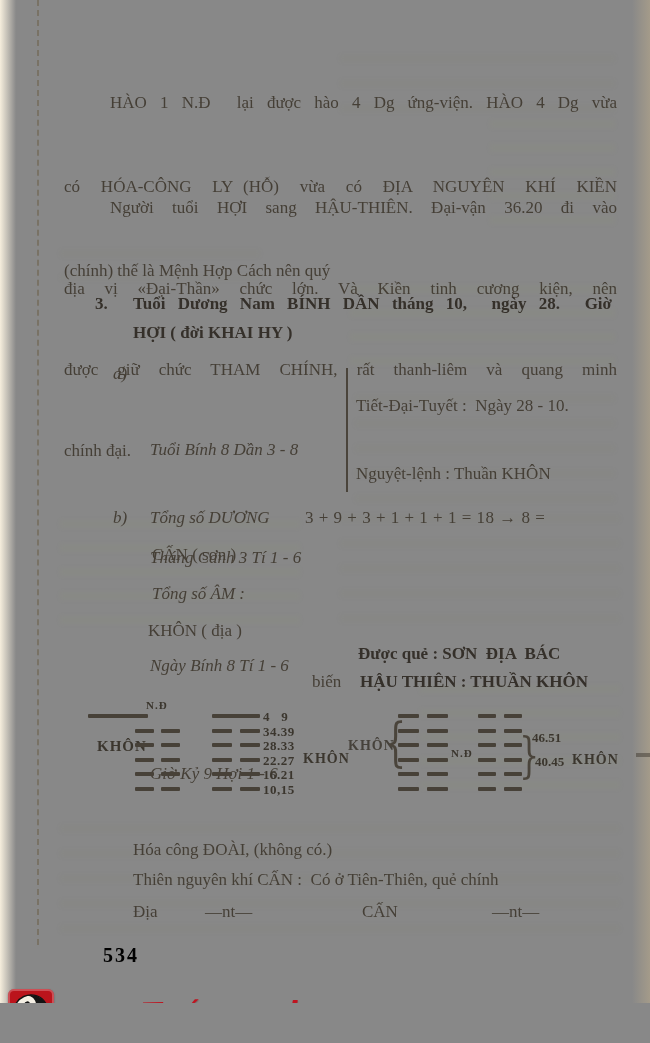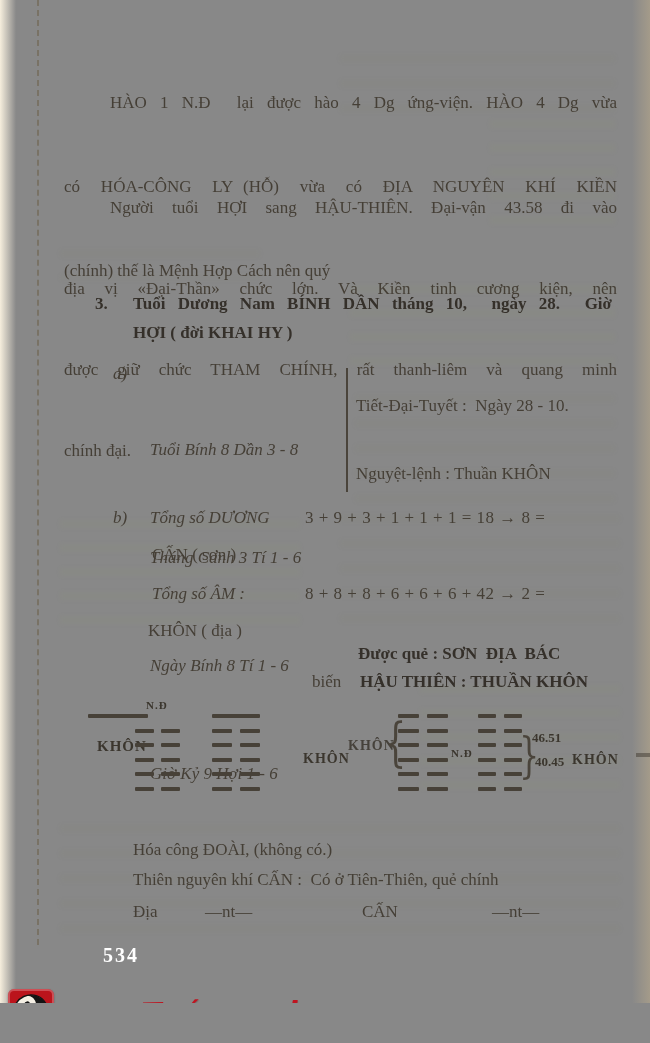--- a/index.html
+++ b/index.html
@@ -52,21 +52,21 @@
     background:repeating-linear-gradient(180deg, rgba(125,128,96,.15) 0 7px, rgba(0,0,0,0) 7px 25px);}
   .smudge.green{background:repeating-linear-gradient(180deg, rgba(140,150,105,.18) 0 8px, rgba(0,0,0,0) 8px 24px);}
   
   .wm{position:absolute;left:8px;top:989px;display:flex;align-items:center;gap:8px;}
   .wm-icon{width:46px;height:46px;border-radius:6px;background:#bb141c;
     display:flex;align-items:center;justify-content:center;
     box-shadow:inset 0 0 0 2px rgba(255,255,255,.25), 0 1px 2px rgba(0,0,0,.35);}
   .wm-text{font-family:"DejaVu Serif",serif;font-style:italic;font-weight:bold;
     font-size:28px;color:#bf1420;transform:rotate(-1.5deg);
     text-shadow:0 1px 1px rgba(90,10,10,.3);letter-spacing:0px;}
-  .pagenum{position:absolute;font-size:20px;letter-spacing:2px;color:#ffffff;font-weight:bold;}
+  .pagenum{position:absolute;font-size:20px;letter-spacing:2px;color:#000000;font-weight:bold;}
 </style>
 </head>
 <body>
 
 <div class="page">
 
   <div class="abs edge-left"></div>
   <div class="abs edge-right"></div>
   <div class="abs gutter"></div>
 
@@ -80,21 +80,21 @@
   <div class="smudge green" style="left:420px;top:685px;width:200px;height:110px"></div>
   <div class="smudge" style="left:60px;top:825px;width:560px;height:120px"></div>
 
   <div class="txt" style="left:64px;top:33px;width:553px">
     <div class="jl" style="padding-left:46px">HÀO 1 N.Đ  lại được hào 4 Dg ứng-viện. HÀO 4 Dg vừa</div>
     <div class="jl">có  HÓA-CÔNG  LY (HỖ)  vừa  có  ĐỊA  NGUYÊN  KHÍ  KIỀN</div>
     <div>(chính) thế là Mệnh Hợp Cách nên quý</div>
   </div>
 
   <div class="txt" style="left:64px;top:140px;width:553px;line-height:27px">
-    <div class="jl" style="padding-left:46px">Người tuổi HỢI sang HẬU-THIÊN. Đại-vận 43.58 đi vào</div>
+    <div class="jl" style="padding-left:46px">Người tuổi HỢI sang HẬU-THIÊN. Đại-vận 36.20 đi vào</div>
     <div class="jl">địa vị «Đại-Thần» chức lớn. Và Kiền tinh cương kiện, nên</div>
     <div class="jl">được giữ chức THAM CHÍNH, rất thanh-liêm và quang minh</div>
     <div>chính đại.</div>
   </div>
 
   <span class="txt b" style="left:95px;top:290px">3.</span>
   <div class="txt b jl" style="left:133px;top:290px;width:479px">Tuổi Dương Nam BÍNH DẦN tháng 10,  ngày 28.  Giờ</div>
   <div class="txt b" style="left:133px;top:319px">HỢI ( đời KHAI HY )</div>
 
   <span class="txt i" style="left:113px;top:360px">a)</span>
@@ -106,21 +106,20 @@
   </div>
   <div class="divider" style="left:346px;top:368px;height:124px"></div>
   <div class="txt" style="left:356px;top:392px">Tiết-Đại-Tuyết :  Ngày 28 - 10.</div>
   <div class="txt" style="left:356px;top:460px">Nguyệt-lệnh : Thuần KHÔN</div>
 
   <span class="txt i" style="left:113px;top:504px">b)</span>
   <span class="txt i" style="left:150px;top:504px">Tổng số DƯƠNG</span>
   <span class="txt math" style="left:305px;top:504px">3 + 9 + 3 + 1 + 1 + 1 = 18 → 8 =</span>
   <div class="txt" style="left:152px;top:541px">CẤN ( sơn )</div>
   <span class="txt i" style="left:152px;top:580px">Tổng số ÂM :</span>
-  <span class="txt math" style="left:305px;top:580px">8 + 8 + 8 + 6 + 6 + 6 + 42 → 2 =</span>
   <div class="txt" style="left:148px;top:617px">KHÔN ( địa )</div>
 
   <div class="txt b" style="left:358px;top:640px">Được quẻ : SƠN  ĐỊA  BÁC</div>
   <span class="txt" style="left:312px;top:668px">biến</span>
   <span class="txt b" style="left:360px;top:668px">HẬU THIÊN : THUẦN KHÔN</span>
 
   <span class="trigram" style="left:97px;top:738px">KHÔN</span>
   <span class="ndlabel" style="left:146px;top:699px">N.Đ</span>
   <div class="hexcol colA" style="left:88px;top:714px">
       <div class="hexrow yang">
@@ -164,20 +163,28 @@
         <span class="bar"></span>
       </div>
       <div class="hexrow yin">
         <span class="bar"></span>
         <span class="bar"></span>
       </div>
       <div class="hexrow yin">
         <span class="bar"></span>
         <span class="bar"></span>
       </div>
+    </div>
+  <div class="hexnums abs" style="left:263px;top:710px">
+      <div class="hexnum">4   9</div>
+      <div class="hexnum">34.39</div>
+      <div class="hexnum">28.33</div>
+      <div class="hexnum">22.27</div>
+      <div class="hexnum">16.21</div>
+      <div class="hexnum">10,15</div>
     </div>
   <span class="trigram" style="left:303px;top:751px;font-size:14px">KHÔN</span>
 
   <span class="trigram" style="left:348px;top:738px;font-size:14px;opacity:.85">KHÔN</span>
   <span class="brace" style="left:379px;top:714px">{</span>
   <div class="hexcol colC" style="left:398px;top:714px">
       <div class="hexrow yin">
         <span class="bar"></span>
         <span class="bar"></span>
       </div>

